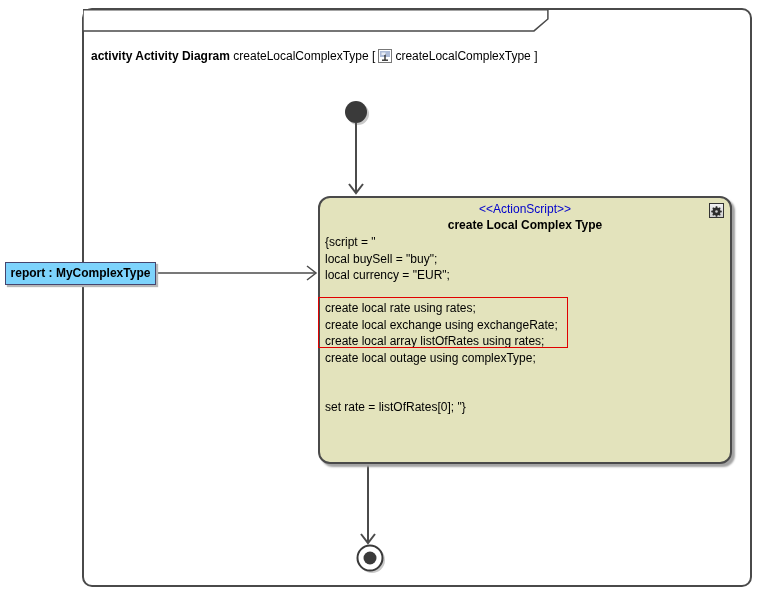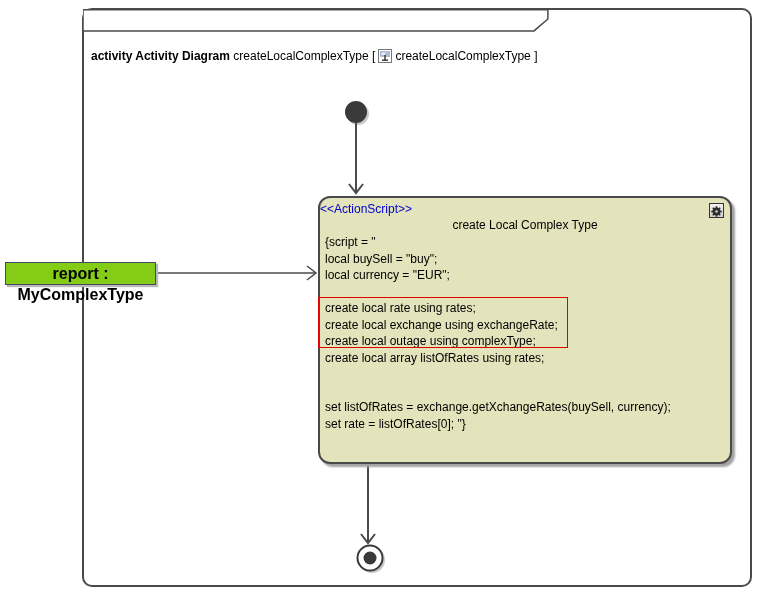--- a/index.html
+++ b/index.html
@@ -31,45 +31,45 @@
   
   .edge-layer { position: absolute; left: 0; top: 0; width: 769px; height: 603px; z-index: 2; }
 
   
   .action-node {
     position: absolute; left: 318px; top: 196px; width: 414px; height: 268px;
     background: #e3e3bc; border: 2px solid #4a4a4a; border-radius: 12px;
     box-shadow: 3px 3px 2px #a3a3a3; z-index: 3;
   }
   .stereotype {
-    margin-top: 3px; height: 16px; line-height: 16px; 
+    margin-top: 3px; height: 16px; line-height: 16px; text-align: center;
     font-size: 12px; color: #0000cc;
   }
   .action-name {
     height: 17px; line-height: 17px; text-align: center;
-    font-size: 12px; font-weight: normal; color: #000;
+    font-size: 12px; font-weight: bold; color: #000;
   }
   .script { padding-left: 5px; }
   .script-line {
     height: 16.5px; line-height: 16.5px; font-size: 12px; color: #000; white-space: pre;
   }
   .highlight-box {
     position: absolute; left: -2px; top: 99px; width: 250px; height: 51px;
     border: 1px solid #e00000; background: transparent;
   }
   .action-icon {
     position: absolute; right: 6px; top: 5px; width: 15px; height: 15px;
     border: 1px solid #333; background: linear-gradient(#f2f2f2, #cfcfcf);
   }
 
   
   .pin-label {
     position: absolute; left: 5px; top: 262px; width: 151px; height: 23px;
-    background: #84cc16; border: 1px solid #45456e;
-    font-size: 16px; font-weight: bold; color: #000;
+    background: #7dd3fc; border: 1px solid #45456e;
+    font-size: 12px; font-weight: bold; color: #000;
     text-align: center; line-height: 21px;
     box-shadow: 2px 2px 1px #b8b8b8; z-index: 5;
   }
 </style>
 </head>
 <body>
 
 <div class="canvas">
 
   <div class="frame"></div>
@@ -124,25 +124,24 @@
   <div class="action-node">
     <div class="stereotype">&lt;&lt;ActionScript&gt;&gt;</div>
     <div class="action-name">create Local Complex Type</div>
     <div class="script">
       <div class="script-line">{script = "</div>
       <div class="script-line">local buySell = "buy";</div>
       <div class="script-line">local currency = "EUR";</div>
       <div class="script-line"></div>
       <div class="script-line">create local rate using rates;</div>
       <div class="script-line">create local exchange using exchangeRate;</div>
+      <div class="script-line">create local array listOfRates using rates;</div>
       <div class="script-line">create local outage using complexType;</div>
-      <div class="script-line">create local array listOfRates using rates;</div>
       <div class="script-line"></div>
       <div class="script-line"></div>
-      <div class="script-line">set listOfRates = exchange.getXchangeRates(buySell, currency);</div>
       <div class="script-line">set rate = listOfRates[0]; "}</div>
     </div>
     <div class="highlight-box"></div>
     <div class="action-icon">
       <svg width="13" height="13" viewBox="0 0 13 13">
         <circle cx="6.5" cy="6.5" r="4" fill="#2e2e2e"></circle>
         <g stroke="#2e2e2e" stroke-width="1.6">
           <line x1="6.5" y1="1.2" x2="6.5" y2="11.8"></line>
           <line x1="1.2" y1="6.5" x2="11.8" y2="6.5"></line>
           <line x1="2.8" y1="2.8" x2="10.2" y2="10.2"></line>

